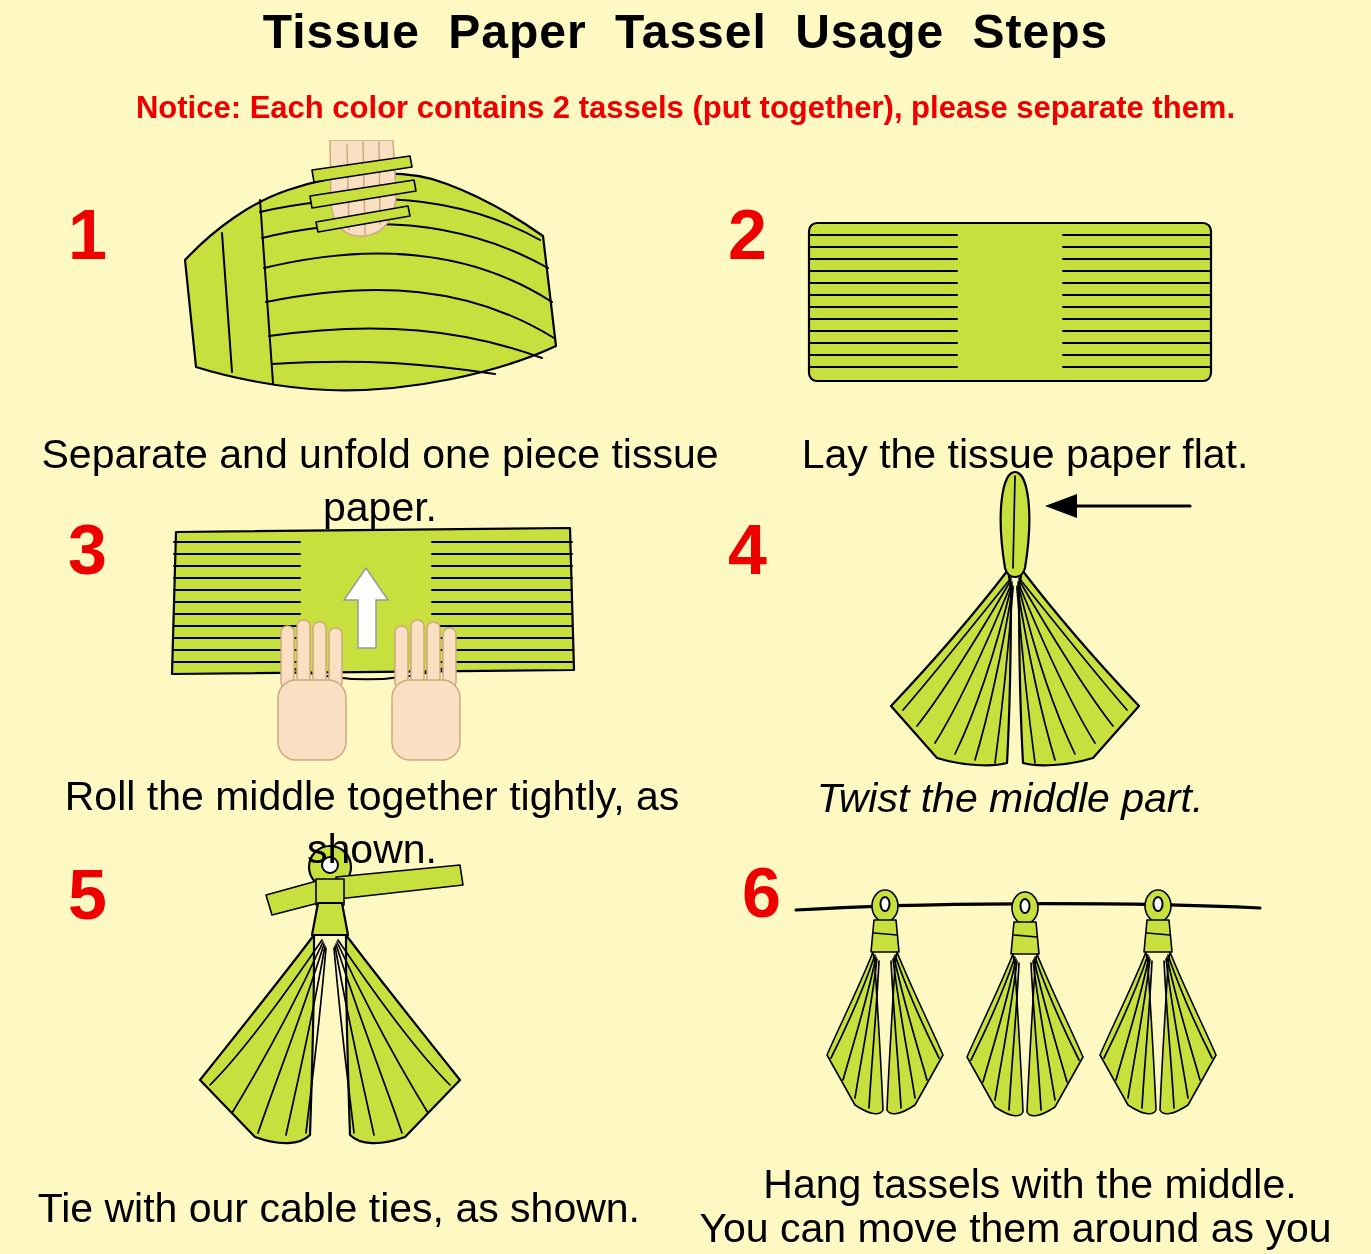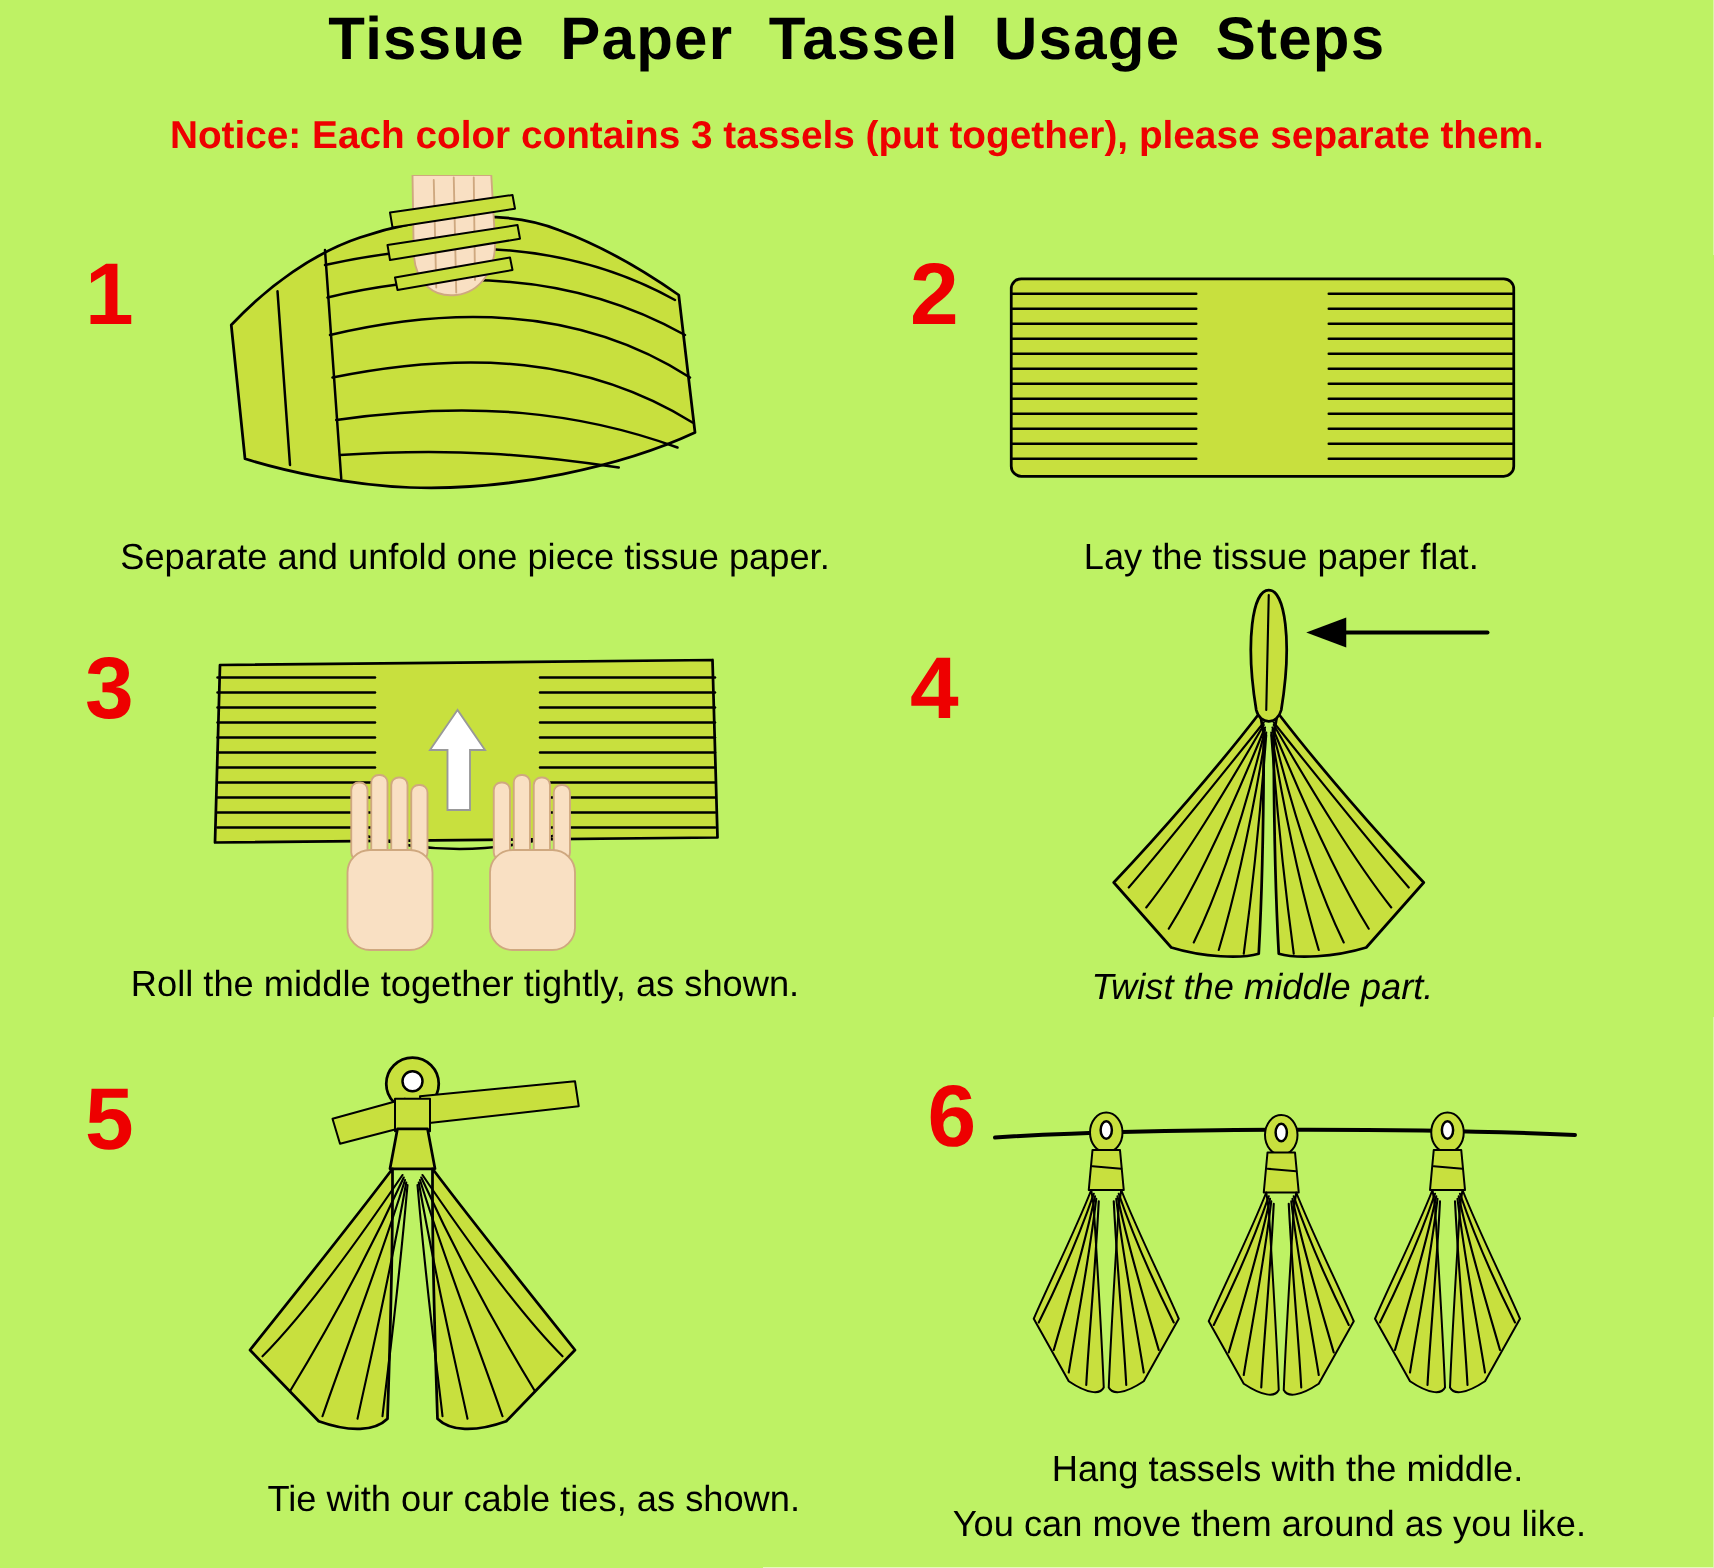--- a/index.html
+++ b/index.html
@@ -2,55 +2,55 @@
 <html style="--accent-red: #ee0000; --paper-green: #c8e03e; --outline-black: #000000; --skin: #f9e0c3; --background: #ffffff;"><head>
 <meta charset="utf-8">
 <style>
   :root{
     --accent-red:#ee0000;
     --paper-green:#c8e03e;
     --skin:#f9e0c3;
   }
   html,body{margin:0;padding:0;background:#fff;}
   .page{
-    position:relative;width:1371px;height:1254px;background:#bef264;overflow:hidden;
+    position:relative;width:1371px;height:1254px;background:#fef9c3;overflow:hidden;
     font-family:"Liberation Sans",sans-serif;color:#000;
   }
   .title{
     position:absolute;top:4px;left:0;width:100%;text-align:center;
     font-size:48px;font-weight:800;letter-spacing:1px;word-spacing:14px;
   }
   .notice{
     position:absolute;top:90px;left:0;width:100%;text-align:center;
     font-size:31px;font-weight:bold;color:var(--accent-red);
   }
   .step-num{
     position:absolute;font-size:70px;font-weight:bold;color:var(--accent-red);line-height:1;
   }
-  .caption{position:absolute;font-size:29px;text-align:center;line-height:1.3;}
+  .caption{position:absolute;font-size:41px;text-align:center;line-height:1.3;}
   .red{color:var(--accent-red);}
   .ill{position:absolute;}
   
   .lime{fill:var(--paper-green);stroke:#000;stroke-width:2.2;stroke-linejoin:round;}
   .lime-thin{fill:var(--paper-green);stroke:#000;stroke-width:1.6;stroke-linejoin:round;}
   .outline{fill:none;stroke:#000;stroke-width:2;stroke-linecap:round;}
   .strand{fill:none;stroke:#000;stroke-width:1.7;stroke-linecap:round;}
   .skin{fill:var(--skin);stroke:#cfa87f;stroke-width:1.5;}
   .skinline{fill:none;stroke:#cfa87f;stroke-width:1.5;stroke-linecap:round;}
   .white-arrow{fill:#fff;stroke:#999;stroke-width:1.5;}
   .hole{fill:#fff;stroke:#000;stroke-width:2;}
   .blackline{fill:none;stroke:#000;stroke-width:3.2;stroke-linecap:round;}
 </style>
 </head>
 <body>
 
 <div class="page">
 
   <div class="title">Tissue  Paper  Tassel  Usage  Steps</div>
-  <div class="notice">Notice:  Each color contains 3 tassels (put together), please separate them.</div>
+  <div class="notice">Notice:  Each color contains 2 tassels (put together), please separate them.</div>
 
   <div class="step-num" style="left:68px;top:200px;">1</div>
   <div class="step-num" style="left:728px;top:200px;">2</div>
   <div class="step-num" style="left:68px;top:515px;">3</div>
   <div class="step-num" style="left:728px;top:515px;">4</div>
   <div class="step-num" style="left:68px;top:860px;">5</div>
   <div class="step-num" style="left:742px;top:858px;">6</div>
 
   <svg class="ill" style="left:160px;top:140px;" width="410" height="280" viewBox="0 0 410 280">
     <g>

